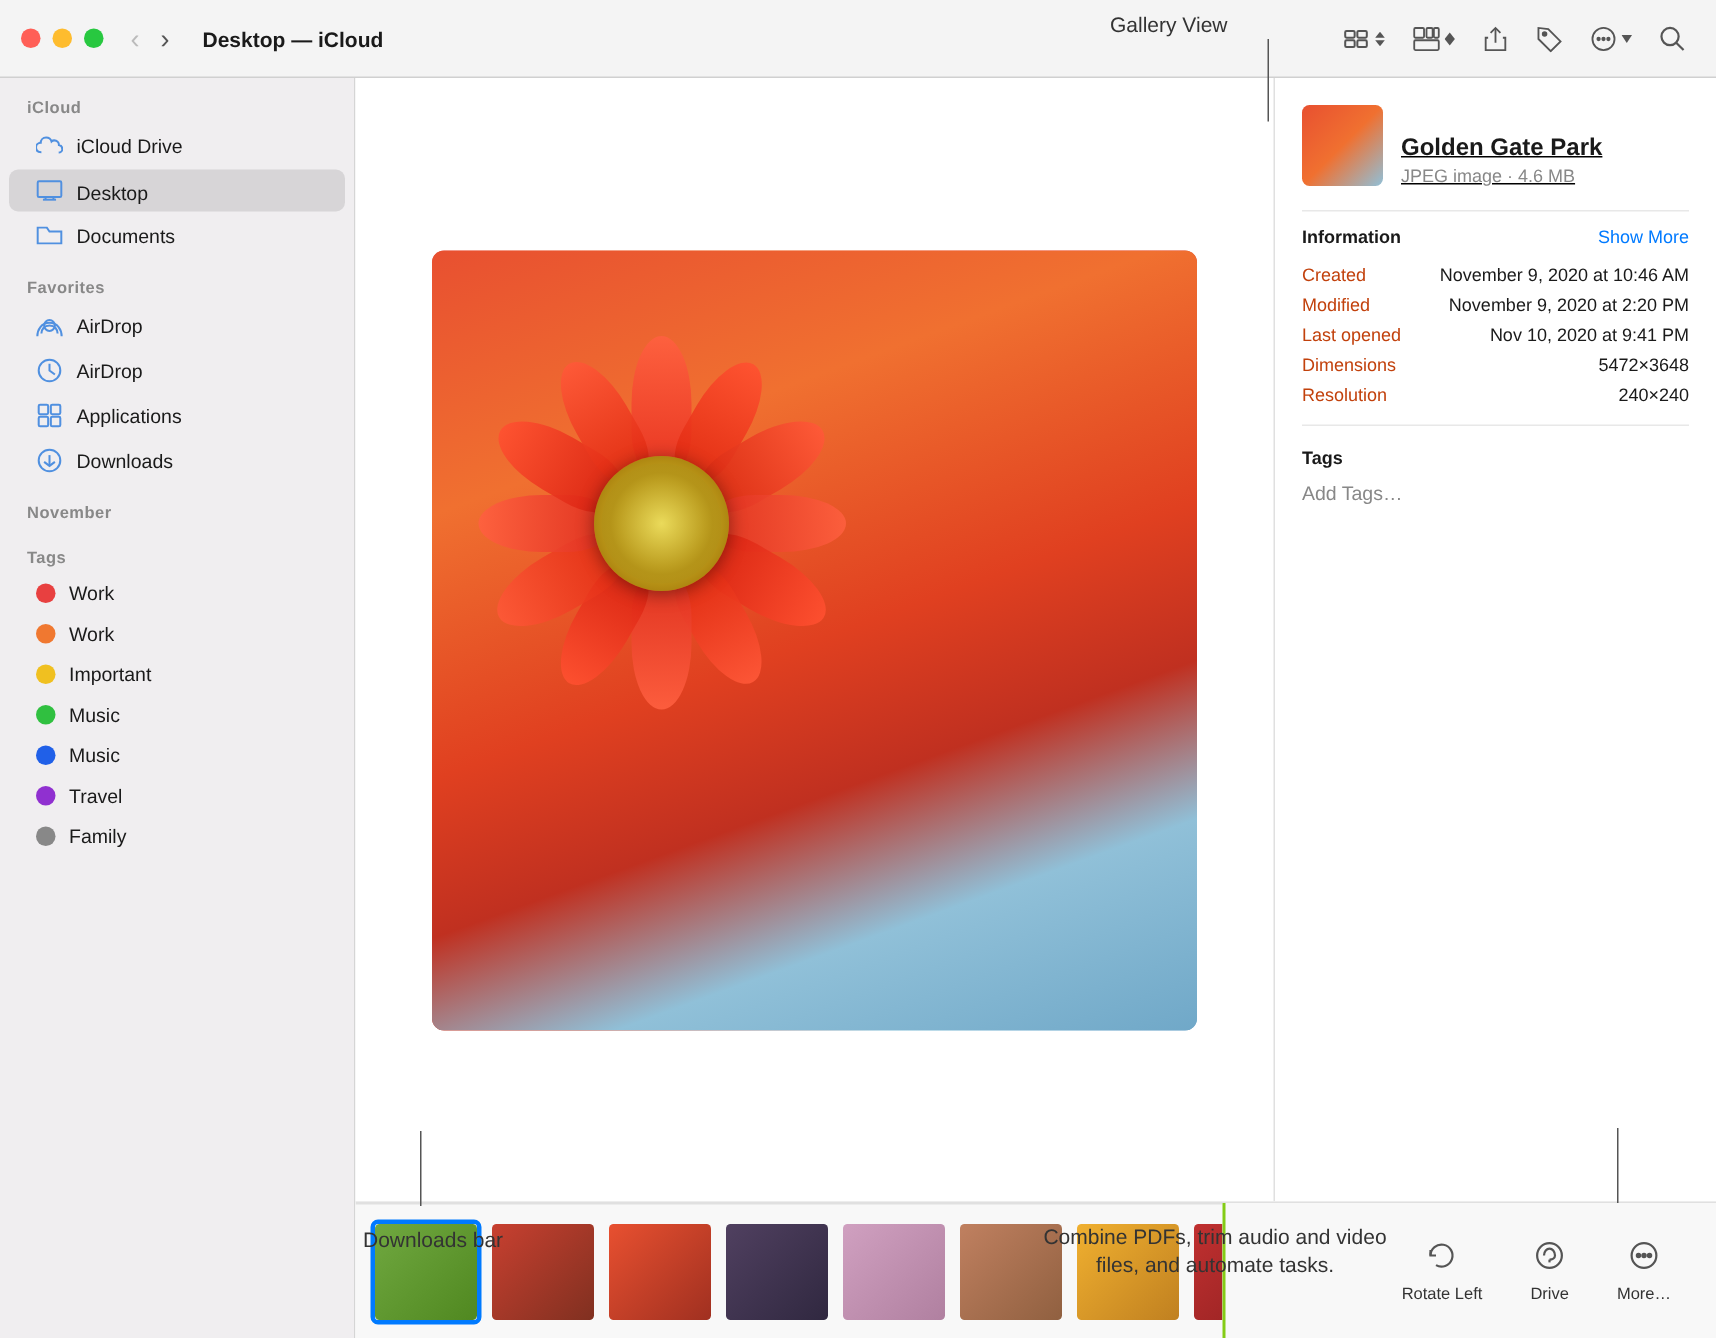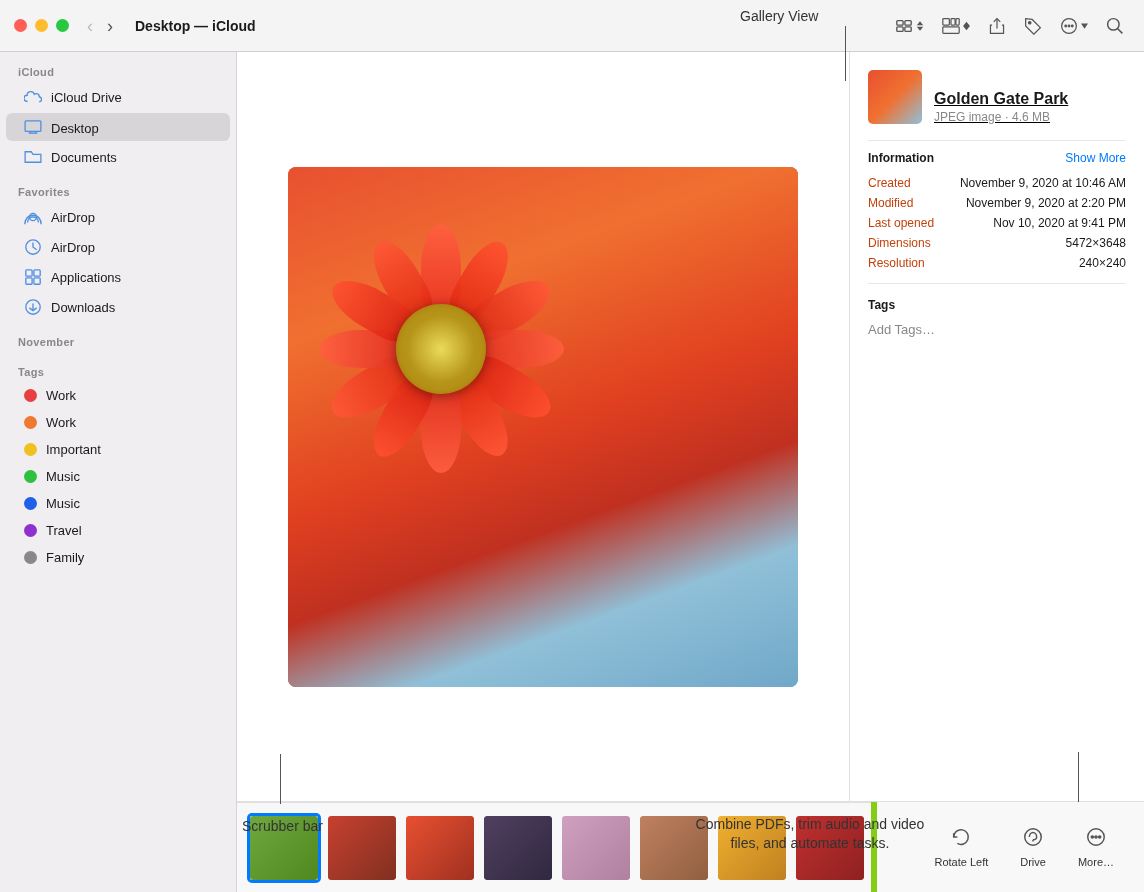--- a/index.html
+++ b/index.html
@@ -612,21 +612,21 @@
               <div class="scrubber-thumb-inner" style="background:linear-gradient(135deg,#c08060,#906040);"></div>
             </div>
             <div class="scrubber-thumb">
               <div class="scrubber-thumb-inner" style="background:linear-gradient(135deg,#f0b030,#c08020);"></div>
             </div>
             <div class="scrubber-thumb">
               <div class="scrubber-thumb-inner" style="background:linear-gradient(135deg,#c03030,#902020);"></div>
             </div>
           </div>
 
-          <div class="bottom-bar" style="border-top:none;border-left:6px solid #84cc16;width:273px;">
+          <div class="bottom-bar" style="border-top:none;border-left:2px solid #84cc16;width:329px;">
             <button class="bottom-action">
               <div class="bottom-action-icon">
                 <svg viewBox="0 0 24 24" fill="none" stroke="#555" stroke-width="1.6" width="22" height="22">
                   <path d="M4 12 A8 8 0 1 1 8 19"></path>
                   <path d="M4 8 L4 12 L8 12"></path>
                 </svg>
               </div>
               <span class="bottom-action-label">Rotate Left</span>
             </button>
             <button class="bottom-action">
@@ -653,21 +653,21 @@
           </div>
         </div>
       </div>
     </div>
   </div>
 
   <div style="position:absolute;top:8px;left:740px;font-size:14px;color:#333;pointer-events:none;">Gallery View</div>
 
   <div style="position:absolute;top:26px;left:845px;width:1px;height:55px;background:#555;pointer-events:none;"></div>
 
-  <div style="position:absolute;bottom:58px;left:242px;font-size:14px;color:#333;pointer-events:none;">Scrubber bar</div>
+  <div style="position:absolute;bottom:58px;left:242px;font-size:14px;color:#333;pointer-events:none;">Downloads bar</div>
 
   <div style="position:absolute;bottom:88px;left:280px;width:1px;height:50px;background:#555;pointer-events:none;"></div>
 
   <div style="position:absolute;bottom:38px;left:680px;font-size:14px;color:#333;pointer-events:none;line-height:1.4;max-width:260px;text-align:center;">
     <span>Combine PDFs, trim audio and
 video files, and automate tasks.</span>
   </div>
 
   <div style="position:absolute;bottom:90px;left:1078px;width:1px;height:50px;background:#555;pointer-events:none;"></div>
 </div>

